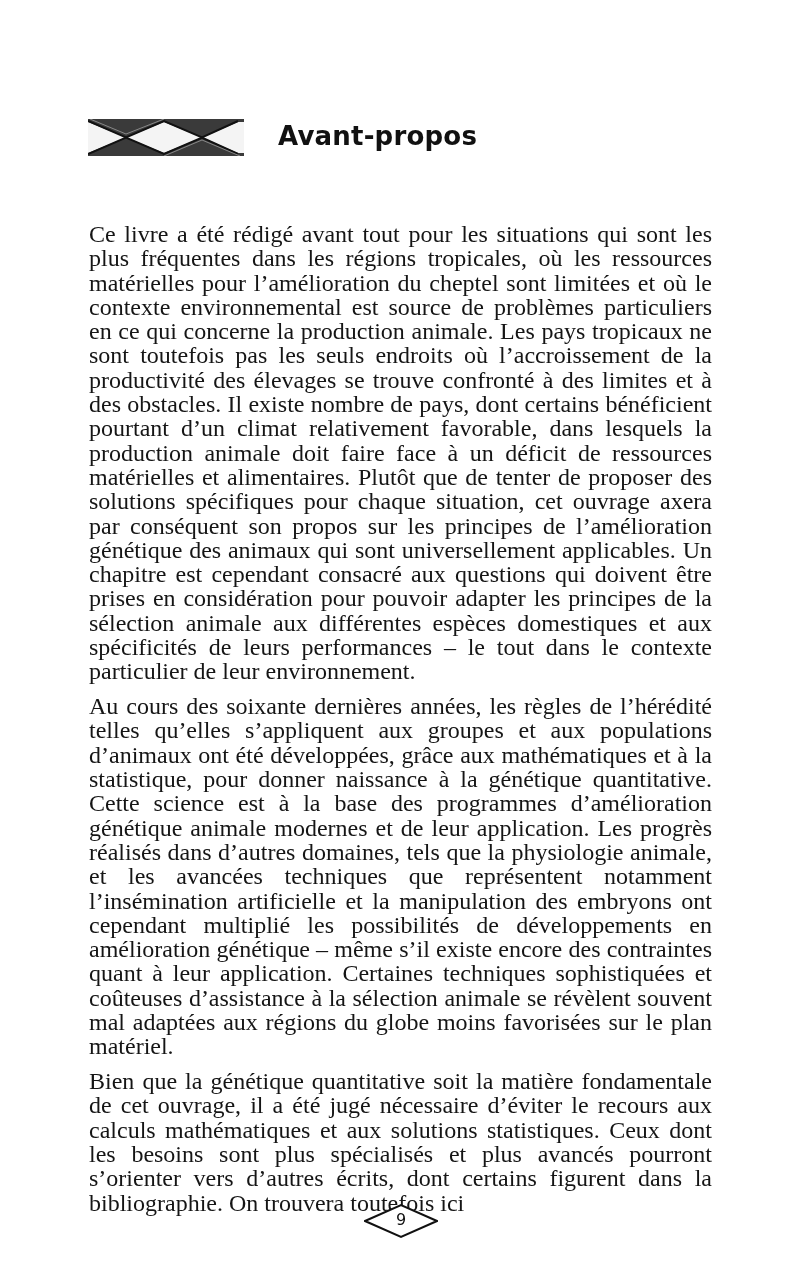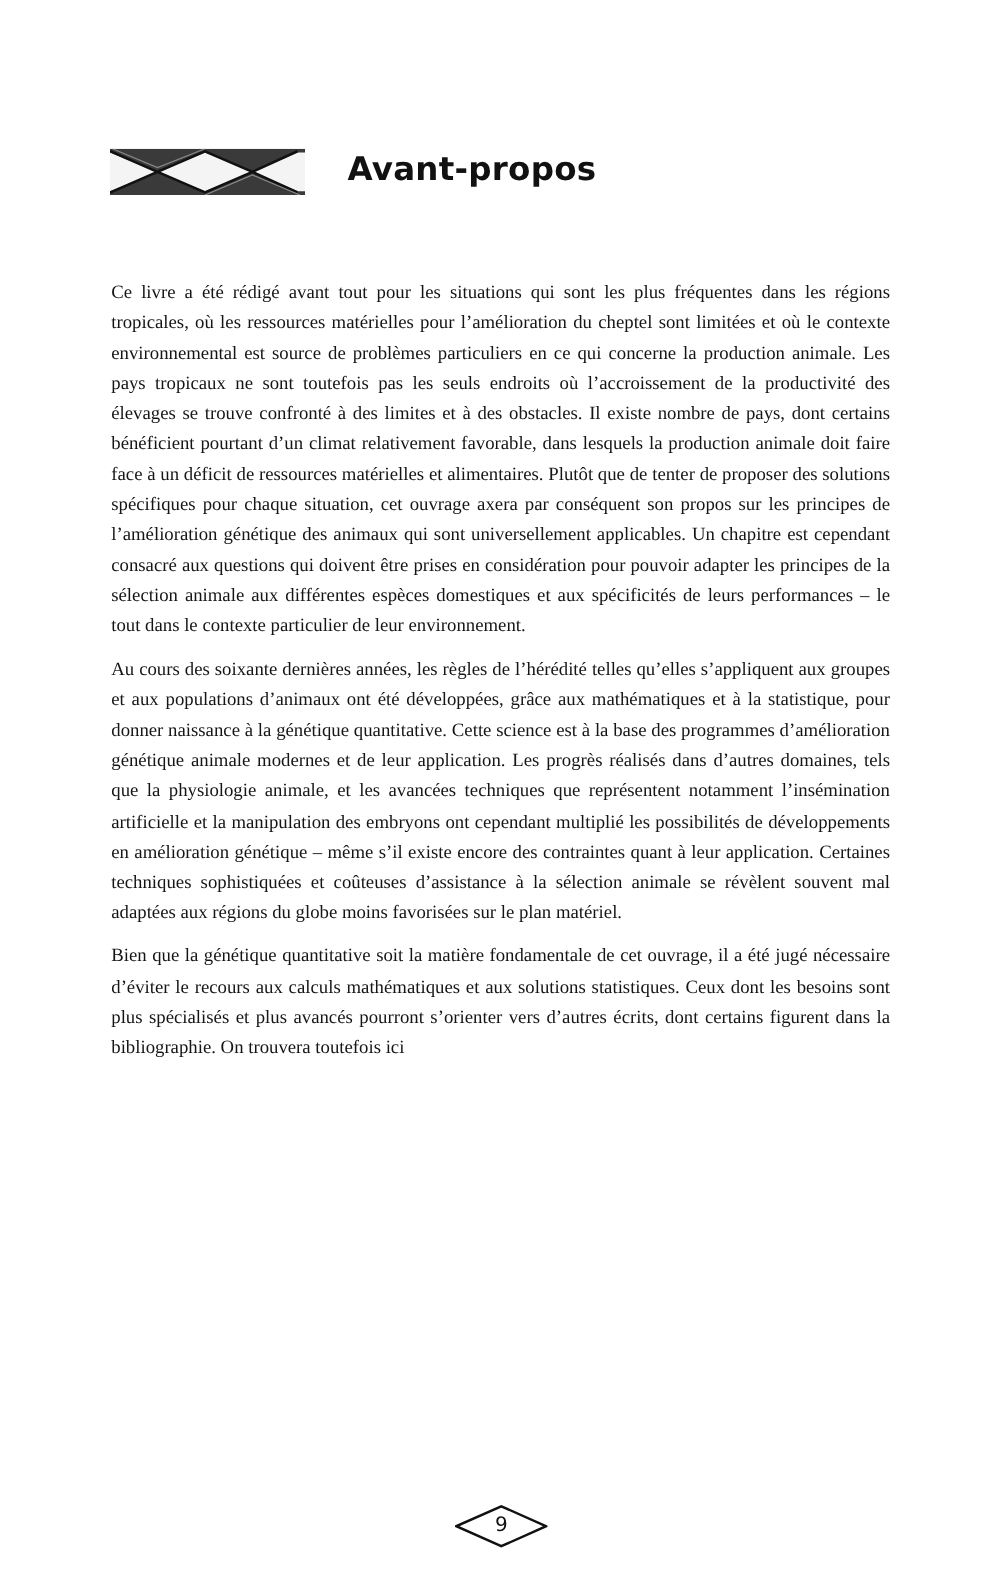--- a/index.html
+++ b/index.html
@@ -6,21 +6,21 @@
     body { width: 800px; height: 1274px; position: relative; overflow: hidden; }
     .header { position: absolute; left: 88px; top: 118px; height: 38px; display: flex; align-items: center; }
     .ornament { width: 156px; height: 37px; display: block; }
     .title {
       position: absolute; left: 261px; top: 121px;
       font-family: "DejaVu Sans", sans-serif; font-weight: bold;
       font-size: 26px; color: #111; letter-spacing: 0.2px; margin-left: 17px;
     }
     .body-text {
       position: absolute; left: 89px; top: 222px; width: 623px;
-      font-family: "Liberation Serif", serif; font-size: 15px;
+      font-family: "Liberation Serif", serif; font-size: 24px;
       line-height: 24.3px; color: #151515; text-align: justify;
     }
     .body-text p { margin: 0 0 10.5px 0; hyphens: none; }
     .pagenum {
       position: absolute; left: 364px; top: 1203px; width: 74px; height: 36px;
     }
     .pagenum svg { position: absolute; left: 0; top: 0; }
     .pagenum span {
       position: absolute; left: 0; top: 7px; width: 74px; text-align: center;
       font-family: "DejaVu Sans", sans-serif; font-size: 16px; color: #111;

